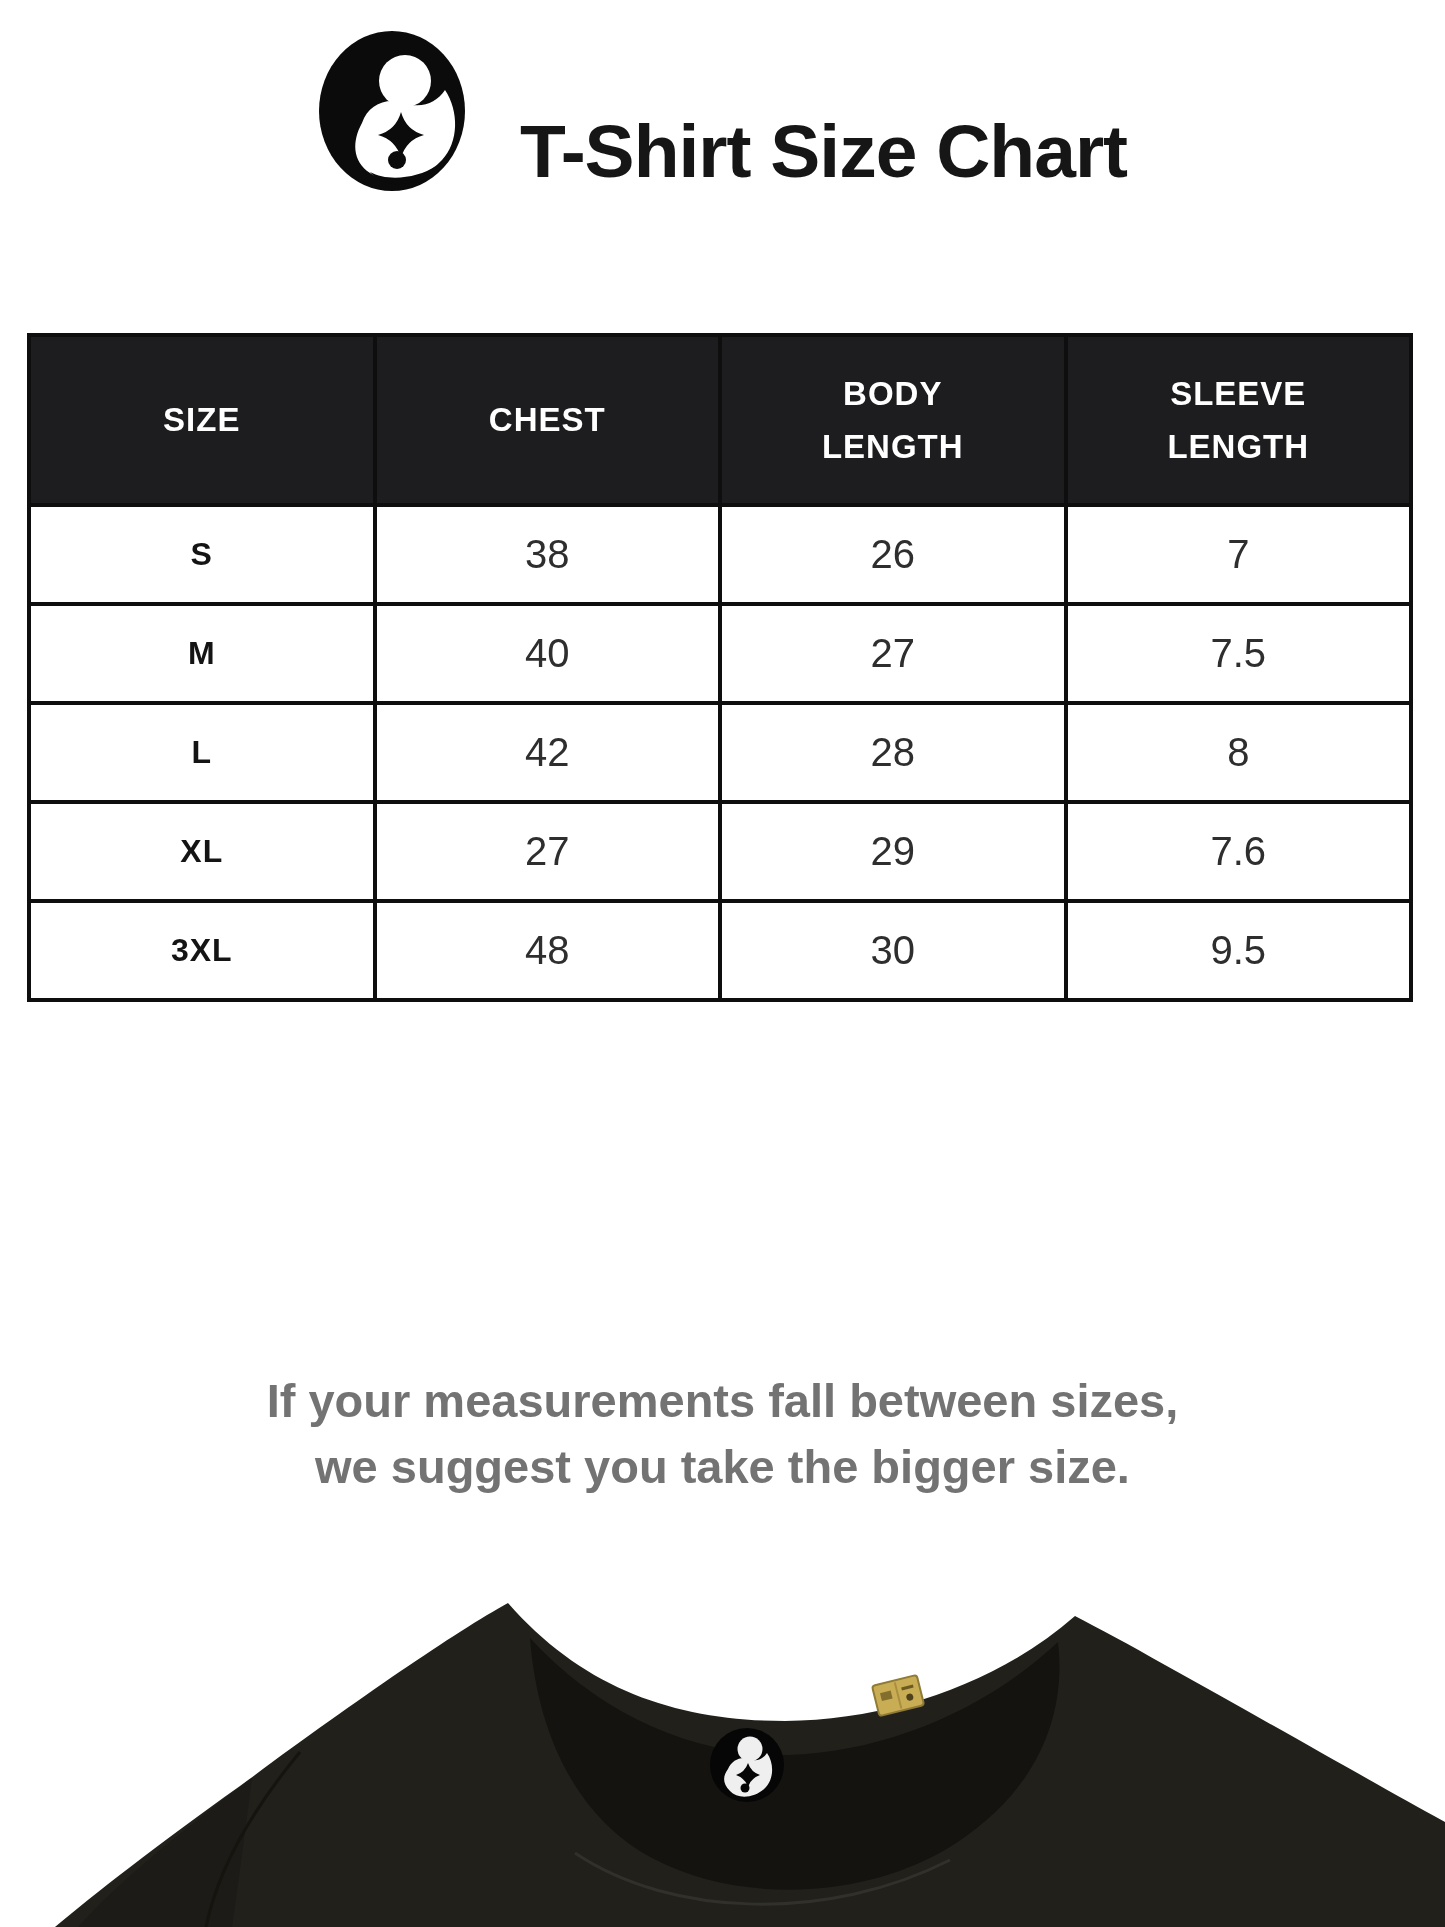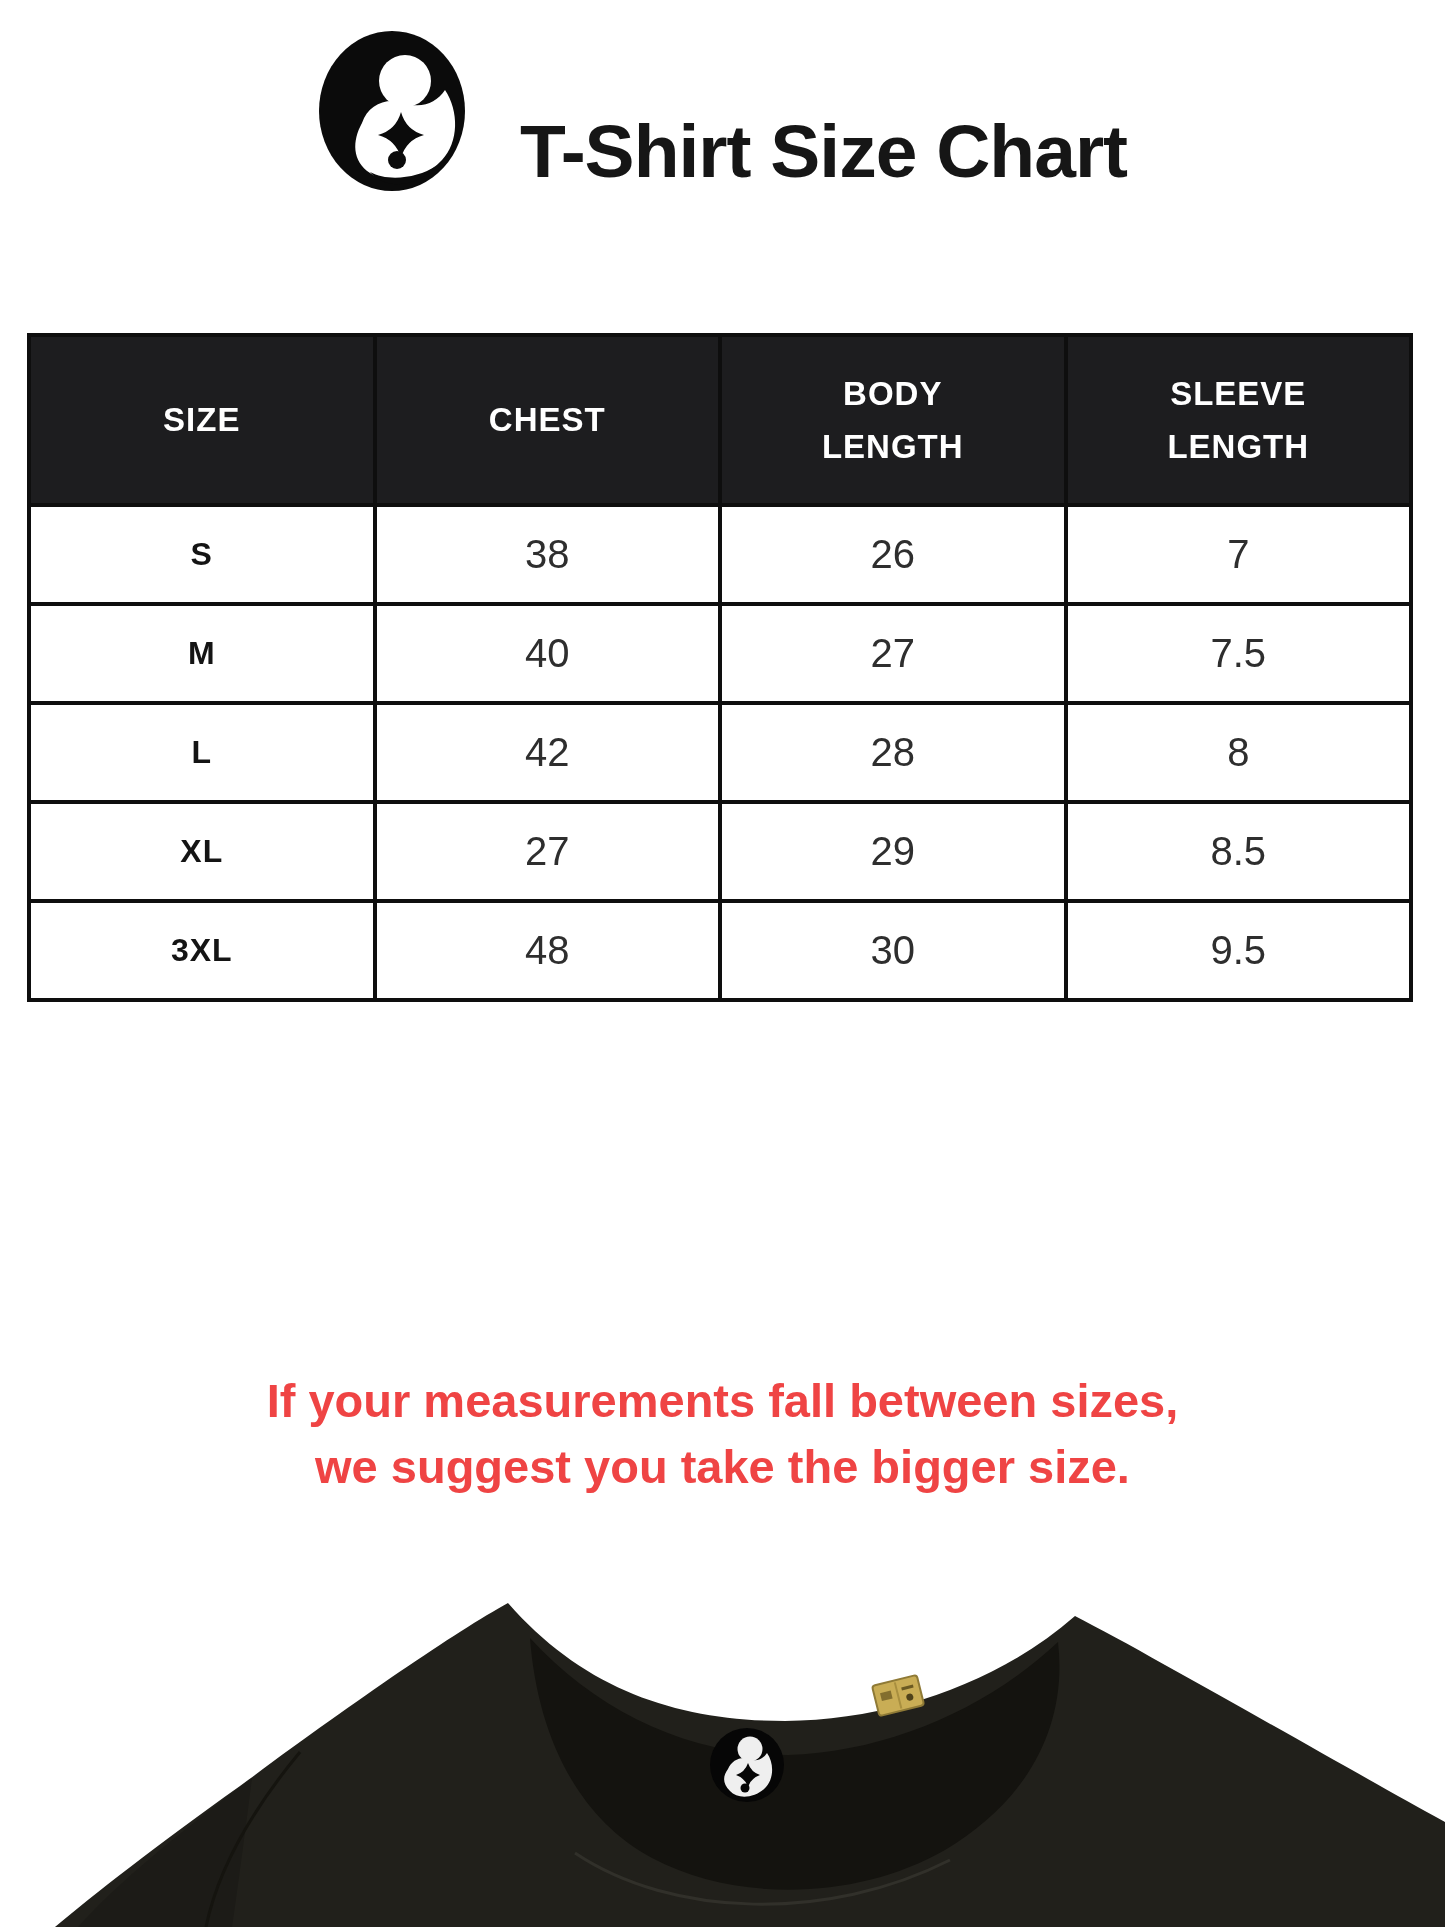--- a/index.html
+++ b/index.html
@@ -29,21 +29,21 @@
     background:#1d1d1f;color:#ffffff;height:166px;
     font-size:33px;font-weight:bold;letter-spacing:1px;
   }
   .hwrap{display:block;max-width:232px;margin:0 auto;line-height:1.62;}
   .size-table td{height:95px;}
   .size-cell{font-size:32px;font-weight:bold;color:#141414;letter-spacing:1px;}
   .num-cell{font-size:40px;font-weight:normal;color:#2e2e2e;}
   
   .fit-note{
     position:absolute;top:1368px;left:0;width:100%;text-align:center;
-    font-size:47px;font-weight:bold;color:#ef4444;line-height:66px;
+    font-size:47px;font-weight:bold;color:#737373;line-height:66px;
   }
   
   .tshirt-photo{position:absolute;top:1570px;left:0;width:1445px;height:357px;}
 </style>
 </head>
 <body>
 
 <div class="frame">
 
   <div class="brand-header">
@@ -93,21 +93,21 @@
       <tr>
         <td class="size-cell">L</td>
         <td class="num-cell">42</td>
         <td class="num-cell">28</td>
         <td class="num-cell">8</td>
       </tr>
       <tr>
         <td class="size-cell">XL</td>
         <td class="num-cell">27</td>
         <td class="num-cell">29</td>
-        <td class="num-cell">8.5</td>
+        <td class="num-cell">7.6</td>
       </tr>
       <tr>
         <td class="size-cell">3XL</td>
         <td class="num-cell">48</td>
         <td class="num-cell">30</td>
         <td class="num-cell">9.5</td>
       </tr>
     </tbody>
   </table>
 

